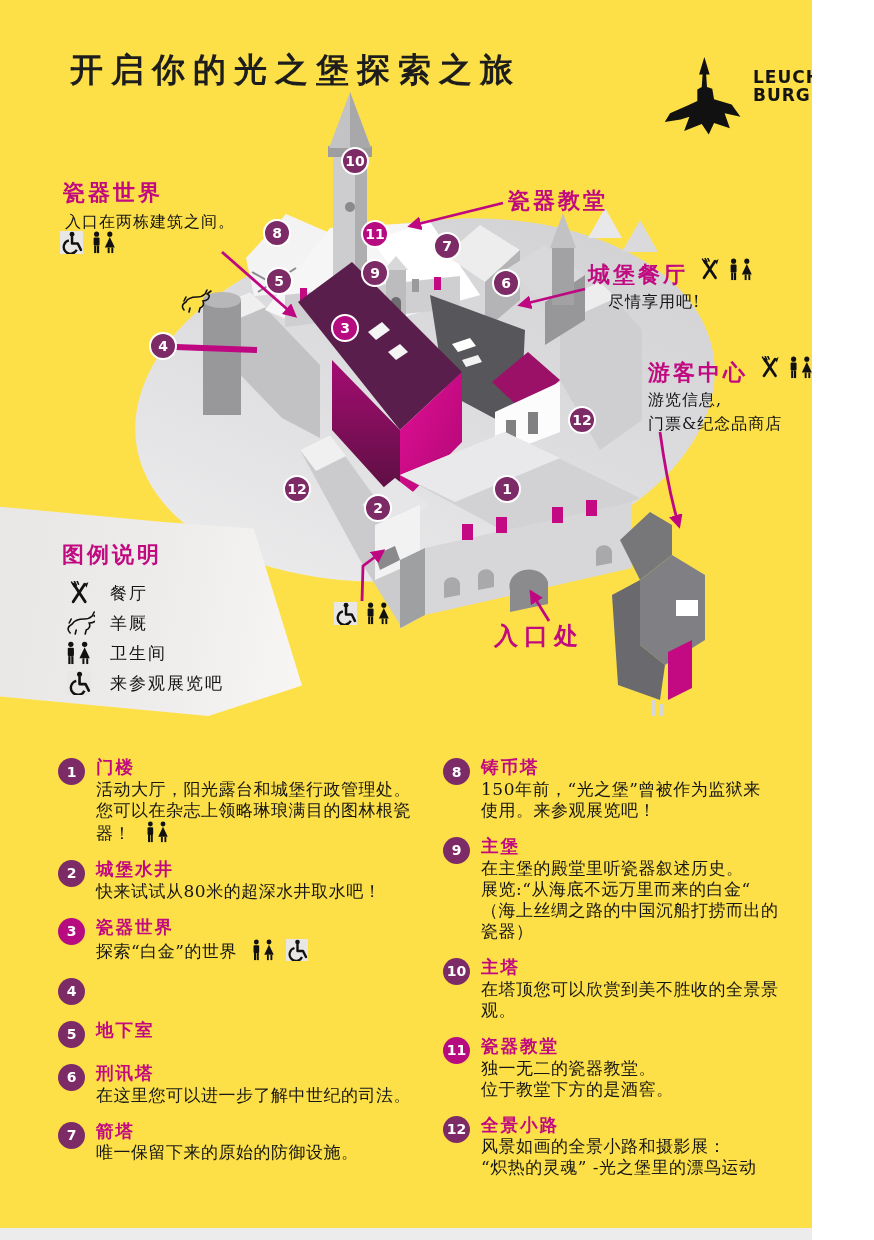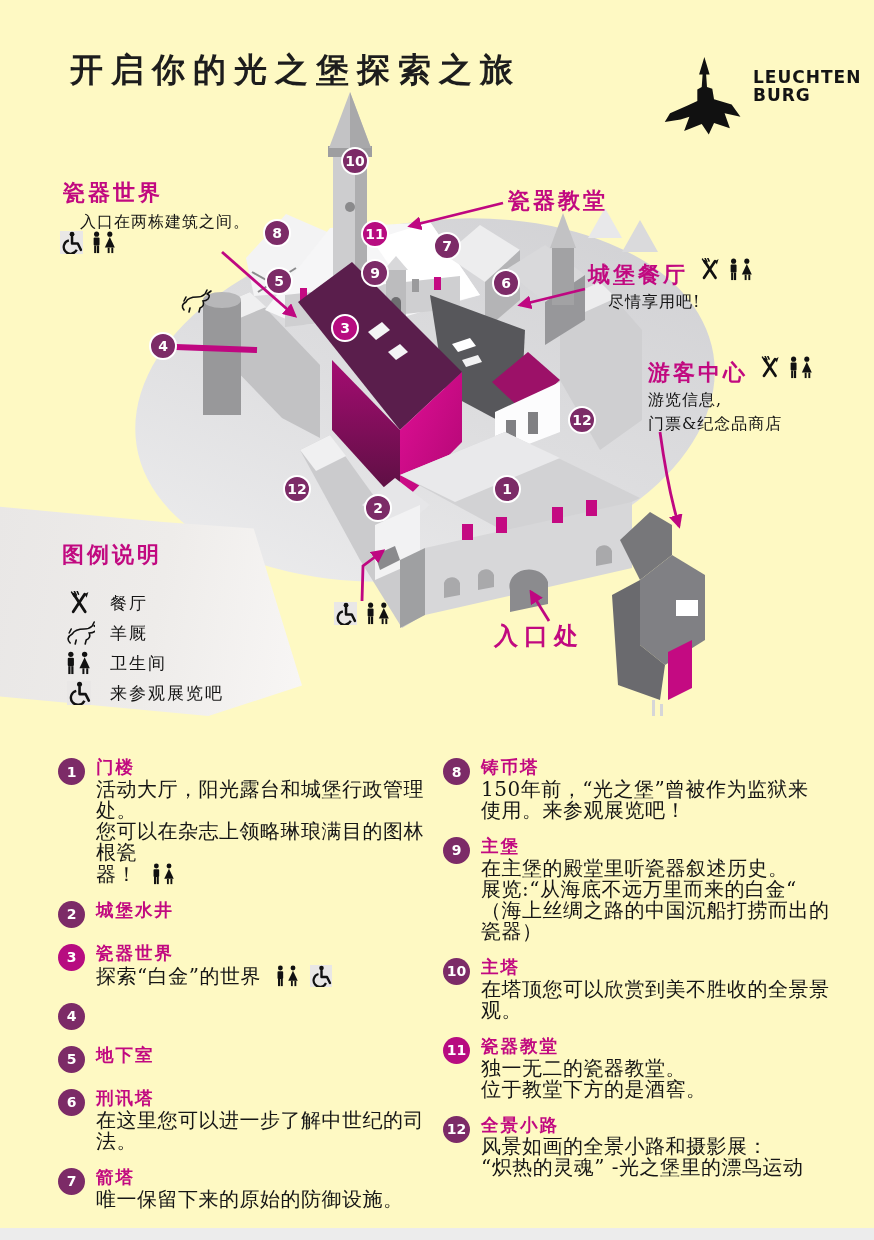--- a/index.html
+++ b/index.html
@@ -1,16 +1,16 @@
 <!DOCTYPE html>
 <html><head>
 <meta charset="utf-8">
 <style>
   html,body{margin:0;padding:0;background:#ffffff;}
-  .poster{position:relative;width:874px;height:1240px;background:#fef9c3;overflow:hidden;
+  .poster{position:relative;width:812px;height:1240px;background:#fde047;overflow:hidden;
           font-family:"DejaVu Serif","Liberation Serif",serif;color:#1b1b1b;}
   .abs{position:absolute;}
   
   .page-title{position:absolute;left:70px;top:48px;margin:0;font-size:33px;font-weight:600;
               letter-spacing:8px;color:#1d1d1d;}
   .logo{position:absolute;left:663px;top:55px;width:200px;height:90px;}
   .logo svg{position:absolute;left:0;top:0;}
   .logo-text{position:absolute;left:90px;top:13px;font-family:"DejaVu Sans","Liberation Sans",sans-serif;
              font-weight:bold;font-size:17px;line-height:1.08;letter-spacing:1px;color:#141414;}
   .logo-text span{display:block;}
@@ -18,36 +18,36 @@
   .map-label-title{position:absolute;font-size:22px;font-weight:bold;letter-spacing:3px;color:#c10980;white-space:nowrap;}
   .map-label-sub{position:absolute;font-size:16px;color:#141414;letter-spacing:1px;white-space:nowrap;line-height:1.45;}
   .entrance-label{position:absolute;font-size:24px;font-weight:bold;letter-spacing:6px;color:#c10980;white-space:nowrap;}
   .icon-row{position:absolute;display:flex;gap:8px;align-items:flex-end;}
   .icon-row .ic{display:inline-block;line-height:0;}
   
   .legend-bg{position:absolute;left:0;top:498px;width:302px;height:218px;
              background:linear-gradient(100deg,#e9e7e6 0%,#eeecea 52%,#f8f6f5 100%);
              clip-path:polygon(0% 4%,54% 11%,84% 14%,100% 86%,69% 100%,0% 91%);}
   .legend{position:absolute;left:62px;top:540px;}
-  .legend-title{font-size:22px;font-weight:bold;letter-spacing:3px;color:#c10980;margin:0 0 18px 0;}
+  .legend-title{font-size:22px;font-weight:bold;letter-spacing:3px;color:#c10980;margin:0 0 8px 0;}
   .legend-row{display:flex;align-items:center;gap:14px;height:30px;}
   .legend-row .ic{width:34px;display:flex;justify-content:center;line-height:0;}
   .legend-row .lbl{font-size:17px;letter-spacing:2px;color:#141414;}
   
   .map-marker{position:absolute;width:28px;height:28px;border-radius:50%;box-sizing:border-box;
               border:2px solid #ffffff;display:flex;align-items:center;justify-content:center;
               font-family:"DejaVu Sans","Liberation Sans",sans-serif;font-weight:bold;font-size:14px;color:#ffffff;}
   
   .list-col{position:absolute;top:757px;}
   .list-item{display:flex;gap:11px;margin-bottom:15px;}
   .badge{flex:0 0 auto;width:27px;height:27px;border-radius:50%;margin-top:1px;
          display:flex;align-items:center;justify-content:center;
          font-family:"DejaVu Sans","Liberation Sans",sans-serif;font-weight:bold;font-size:14px;color:#fff;}
   .li-title{font-size:17.5px;font-weight:bold;letter-spacing:2px;color:#c10980;line-height:1.25;}
-  .li-desc{font-size:20px;letter-spacing:0.5px;line-height:21px;color:#161616;white-space:pre-line;}
+  .li-desc{font-size:17px;letter-spacing:0.5px;line-height:21px;color:#161616;white-space:pre-line;}
   .li-icons{display:inline-flex;gap:10px;margin-left:14px;vertical-align:-4px;line-height:0;}
   .footer-bar{position:absolute;left:0;top:1228px;width:874px;height:12px;background:#ececec;}
 </style>
 </head>
 <body>
 
 <div class="poster">
 
   <h1 class="page-title">开启你的光之堡探索之旅</h1>
 
@@ -209,21 +209,21 @@
       <div class="map-marker" style="left: 433px; top: 232px; background: rgb(124, 43, 103);">7</div>
       <div class="map-marker" style="left: 263px; top: 219px; background: rgb(124, 43, 103);">8</div>
       <div class="map-marker" style="left: 361px; top: 259px; background: rgb(124, 43, 103);">9</div>
       <div class="map-marker" style="left: 341px; top: 147px; background: rgb(124, 43, 103);">10</div>
       <div class="map-marker" style="left: 361px; top: 220px; background: rgb(183, 12, 128);">11</div>
       <div class="map-marker" style="left: 283px; top: 475px; background: rgb(124, 43, 103);">12</div>
       <div class="map-marker" style="left: 568px; top: 406px; background: rgb(124, 43, 103);">12</div>
     </div>
 
   <div class="map-label-title" style="left:63px;top:178px;">瓷器世界</div>
-  <div class="map-label-sub" style="left:80px;top:210px;">入口在两栋建筑之间。</div>
+  <div class="map-label-sub" style="left:65px;top:210px;">入口在两栋建筑之间。</div>
   <div class="icon-row" style="left:60px;top:231px;">
     <span class="ic"><svg width="23" height="23" viewBox="0 0 22 22" style="background:#e9e7e6">
     <circle cx="11.5" cy="3" r="2.3" fill="#111"></circle>
     <path d="M11.5 5.5 v6.5 h5.5 l3 6" fill="none" stroke="#111" stroke-width="2.4" stroke-linecap="round" stroke-linejoin="round"></path>
     <path d="M8.5 9 a6.5 6.5 0 1 0 7.5 9" fill="none" stroke="#111" stroke-width="2.2"></path>
         </svg></span>
       <span class="ic"><svg width="26.45" height="23" viewBox="0 0 26 22">
     <circle cx="5.5" cy="2.8" r="2.5" fill="#111"></circle>
     <rect x="2.6" y="6" width="5.8" height="8" rx="1" fill="#111"></rect>
     <rect x="3.1" y="14" width="2.1" height="7.4" fill="#111"></rect>
@@ -384,20 +384,21 @@
     <polygon points="18.5,5.6 13.6,16 23.4,16" fill="#111"></polygon>
     <rect x="16.4" y="16" width="1.9" height="5.4" fill="#111"></rect>
                   <rect x="20" y="16" width="1.9" height="5.4" fill="#111"></rect>
                 </svg></span></span></div>
        </div>
       </div>
       <div class="list-item">
         <div class="badge" style="background:#7c2b67">2</div>
        <div>
          <div class="li-title">城堡水井</div>
+         <div class="li-desc">快来试试从80米的超深水井取水吧！</div>
        </div>
       </div>
       <div class="list-item">
         <div class="badge" style="background:#b70c80">3</div>
        <div>
          <div class="li-title">瓷器世界</div>
          <div class="li-desc">探索“白金”的世界<span class="li-icons"><span><svg width="25.299999999999997" height="22" viewBox="0 0 26 22">
     <circle cx="5.5" cy="2.8" r="2.5" fill="#111"></circle>
     <rect x="2.6" y="6" width="5.8" height="8" rx="1" fill="#111"></rect>
     <rect x="3.1" y="14" width="2.1" height="7.4" fill="#111"></rect>

